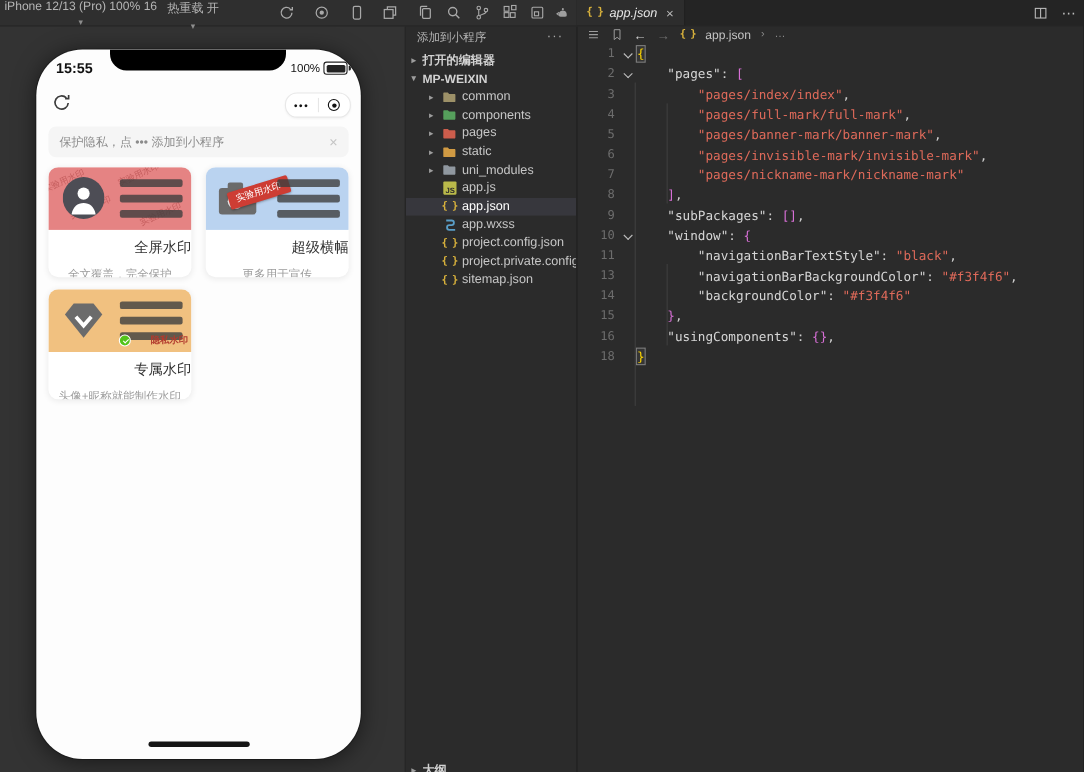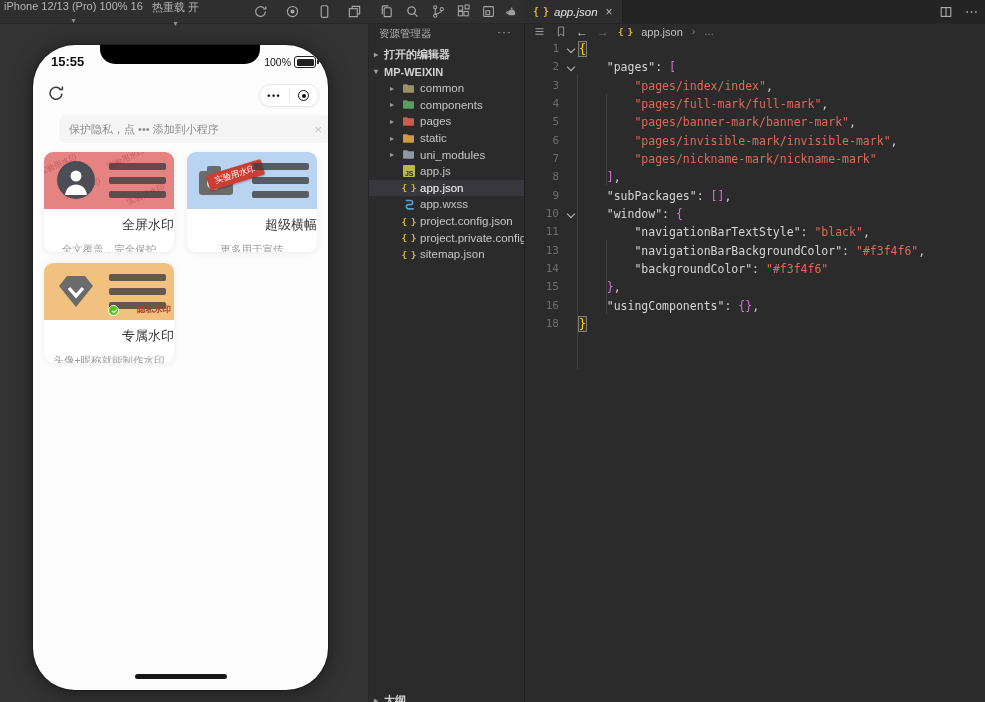--- a/index.html
+++ b/index.html
@@ -30,37 +30,37 @@
   .batt::before{content:"";position:absolute;left:1.5px;top:1.5px;right:1.5px;bottom:1.5px;background:#222;border-radius:1.5px;}
   .batt::after{content:"";position:absolute;right:-3.5px;top:2.5px;width:2px;height:4px;background:#222;border-radius:0 1px 1px 0;}
   .reload-btn{position:absolute;left:13px;top:38px;width:20px;height:20px;}
   .capsule{position:absolute;right:9px;top:39px;width:58px;height:21px;background:#fff;border:1px solid #e8e8e8;border-radius:11px;
            display:flex;align-items:center;box-shadow:0 1px 2px rgba(0,0,0,.05);}
   .capsule .dots{flex:1;text-align:center;color:#111;font-size:9px;letter-spacing:1.5px;font-weight:bold;}
   .capsule .cdiv{width:1px;height:13px;background:#e6e6e6;}
   .capsule .ringwrap{flex:1;display:flex;justify-content:center;}
   .ring{width:11px;height:11px;border:1.5px solid #111;border-radius:50%;position:relative;box-sizing:border-box;}
   .ring::after{content:"";position:absolute;left:50%;top:50%;width:4px;height:4px;margin:-2px 0 0 -2px;background:#111;border-radius:50%;}
-  .pbanner{position:absolute;left:26px;top:70px;width:273px;height:28px;background:#f5f5f5;border-radius:7px;
+  .pbanner{position:absolute;left:11px;top:70px;width:273px;height:28px;background:#f5f5f5;border-radius:7px;
            display:flex;align-items:center;padding:0 10px;box-sizing:border-box;}
   .pbanner .btext{flex:1;font-size:11px;color:#8c8c8c;}
   .pbanner .bclose{color:#c4c4c4;font-size:13px;}
   .cards{position:absolute;left:11px;top:107px;width:273px;display:grid;grid-template-columns:130px 130px;gap:11px 13px;}
   .card{height:100px;background:#fff;border-radius:9px;box-shadow:0 1px 6px rgba(0,0,0,.08);overflow:hidden;}
   .chead{height:57px;position:relative;overflow:hidden;}
   .cicon{position:absolute;left:13px;top:9px;width:38px;height:38px;}
   .cicon2{position:absolute;left:10px;top:11px;width:44px;height:36px;}
   .cbars{position:absolute;right:8px;top:11px;width:57px;}
   .cbars i{display:block;height:7px;border-radius:2px;background:rgba(62,62,62,.8);margin-bottom:7px;}
   .ctitle{text-align:right;font-size:13px;color:#333;margin-top:7px;font-weight:500;}
   .csub{text-align:center;font-size:10.5px;color:#9c9c9c;margin-top:9px;white-space:nowrap;}
   .wm{position:absolute;font-size:8px;color:rgba(140,25,25,.38);transform:rotate(-24deg);white-space:nowrap;}
   .ribbon{position:absolute;left:20px;top:15px;background:#cd3d34;color:#fff;font-size:8.5px;padding:2px 7px;
           transform:rotate(-17deg);border-radius:2px;box-shadow:0 1px 2px rgba(0,0,0,.3);white-space:nowrap;}
-  .pbadge{position:absolute;right:3px;bottom:4px;display:flex;align-items:flex-end;gap:18px;font-size:8.5px;color:#b23b2e;font-weight:bold;padding-left:38px;}
+  .pbadge{position:absolute;right:3px;bottom:4px;display:flex;align-items:flex-start;gap:18px;font-size:8.5px;color:#b23b2e;font-weight:bold;padding-left:38px;}
   .pbadge .gdot{width:11px;height:11px;border-radius:50%;background:#52c41a;border:1px solid #fff;position:relative;box-sizing:border-box;}
   .pbadge .gdot::after{content:"";position:absolute;left:2.5px;top:3px;width:4px;height:2px;border-left:1.5px solid #fff;border-bottom:1.5px solid #fff;transform:rotate(-45deg);}
   .adbox{position:absolute;left:11px;top:330px;width:273px;height:38px;background:#e3e3e3;display:flex;align-items:center;justify-content:center;}
   .adbox span{font-size:11px;color:#a3a3a3;}
   .homebar{position:absolute;left:50%;top:629px;width:92px;height:5px;margin-left:-46px;background:#151515;border-radius:3px;}
   
   .explorer{position:absolute;left:368px;top:23px;width:156px;height:679px;background:#2b2b2b;border-left:1px solid #262626;
             box-sizing:border-box;overflow:hidden;color:#c8c8c8;}
   .xtitle{position:absolute;left:10px;top:4px;font-size:10.5px;color:#b4b4b4;}
   .xmore{position:absolute;right:12px;top:2px;font-size:12px;color:#a9a9a9;letter-spacing:1px;}
@@ -303,21 +303,21 @@
           <div class="csub">头像+昵称就能制作水印</div>
         </div>
       </div>
 
 
       <div class="homebar"></div>
     </div>
   </div>
 
   <div class="explorer">
-    <div class="xtitle">资源管理器</div>
+    <div class="xtitle">添加到小程序</div>
     <div class="xmore">···</div>
     <div class="xsection" style="top:23px">
       <span class="xarr">▸</span>
       <span>打开的编辑器</span>
     </div>
     <div class="xsection" style="top:40px">
       <span class="xarr">▾</span>
       <span>MP-WEIXIN</span>
     </div>
     <div class="xtree" id="xtree">

